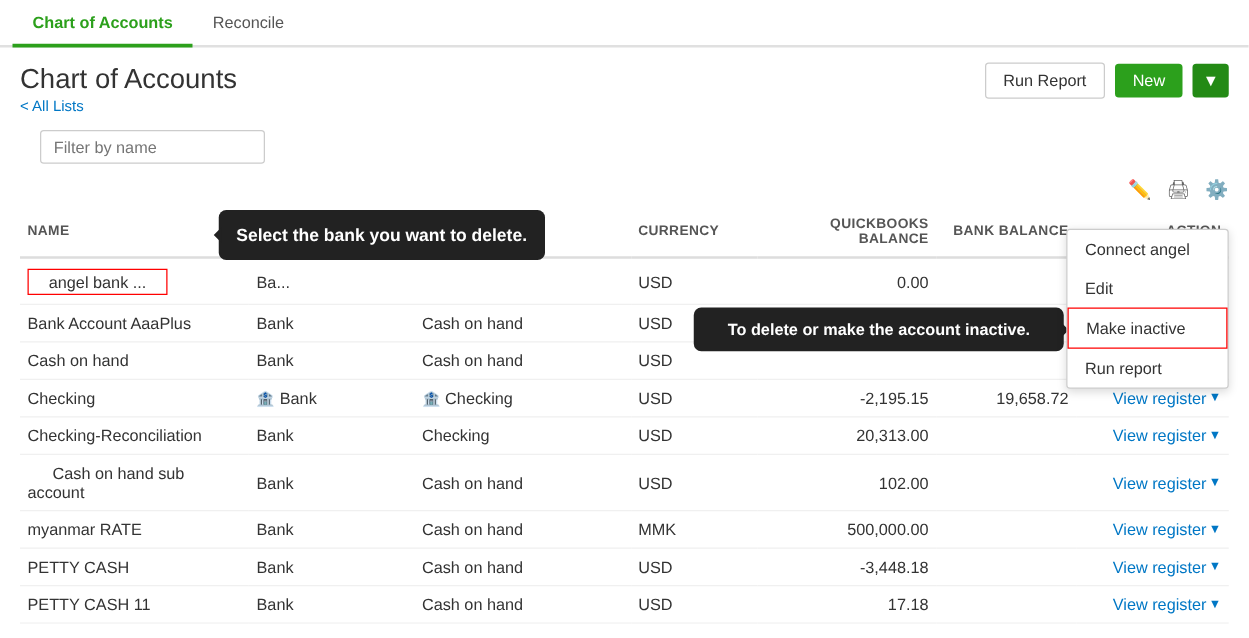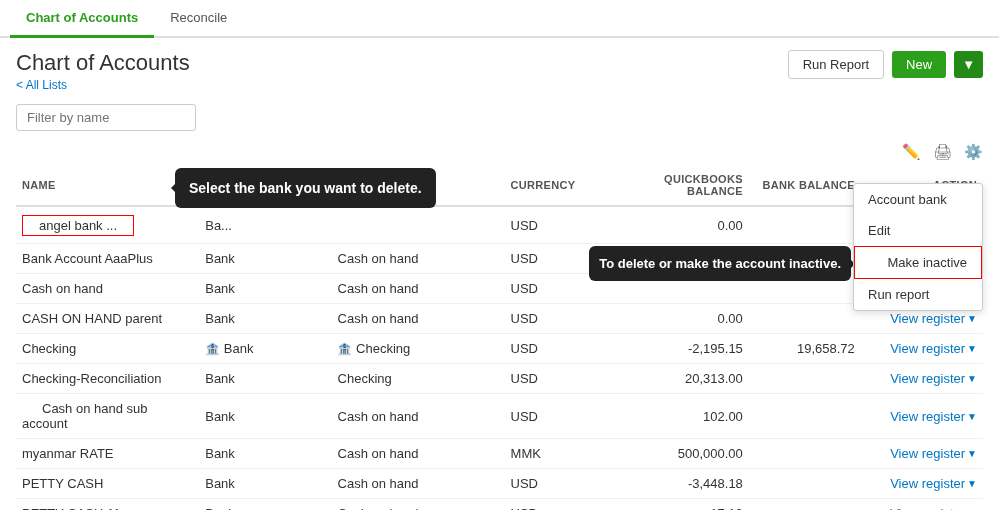--- a/index.html
+++ b/index.html
@@ -14,21 +14,21 @@
     .page-header { display: flex; align-items: flex-start; justify-content: space-between; padding: 12px 16px 4px; }
     .page-title-area h1 { font-size: 22px; font-weight: normal; color: #333; }
     .all-lists-link { color: #0077c5; font-size: 12px; cursor: pointer; display: flex; align-items: center; gap: 2px; margin-top: 2px; }
     .header-buttons { display: flex; gap: 8px; align-items: center; }
     .btn-run-report { background: #fff; border: 1px solid #ccc; color: #333; padding: 6px 14px; border-radius: 3px; cursor: pointer; font-size: 13px; }
     .btn-new { background: #2ca01c; color: #fff; border: none; padding: 6px 14px; border-radius: 3px; cursor: pointer; font-size: 13px; }
     .btn-new-arrow { background: #238a15; color: #fff; border: none; padding: 6px 8px; border-radius: 3px; cursor: pointer; font-size: 13px; }
 
     
     .toolbar { padding: 8px 16px; display: flex; align-items: center; }
-    .filter-input { border: 1px solid #ccc; border-radius: 3px; padding: 5px 10px; font-size: 13px; width: 180px; color: #0f172a; }
+    .filter-input { border: 1px solid #ccc; border-radius: 3px; padding: 5px 10px; font-size: 13px; width: 180px; color: #0f172a; margin-left: 16px; }
 
     
     .table-icons { display: flex; justify-content: flex-end; padding: 4px 16px; gap: 12px; color: #666; }
     .table-icon { cursor: pointer; font-size: 15px; }
 
     
     .table-container { padding: 0 16px; }
     table { width: 100%; border-collapse: collapse; }
     thead tr { border-bottom: 2px solid #ddd; }
     th { text-align: left; padding: 8px 6px; font-size: 11px; font-weight: bold; color: #555; text-transform: uppercase; letter-spacing: 0.3px; }
@@ -73,21 +73,21 @@
       border-right-color: #222;
     }
 
     
     .annotation-2 {
       position: absolute;
       top: 246px;
       right: 148px;
       background: #222;
       color: #fff;
-      padding: 10px 10px;
+      padding: 10px 27px;
       border-radius: 6px;
       font-size: 13px;
       font-weight: bold;
       z-index: 100;
       white-space: nowrap;
     }
     .annotation-2::after {
       content: '';
       position: absolute;
       right: -10px;
@@ -111,21 +111,20 @@
     }
     .dropdown-menu .dm-item {
       padding: 8px 14px;
       cursor: pointer;
       font-size: 13px;
       color: #333;
     }
     .dm-item-highlighted {
       border: 1.5px solid red;
       color: #333;
-      text-align: right;
     }
 
     .sort-arrow { font-size: 10px; margin-left: 2px; }
 
     
     .indent { padding-left: 20px; }
 
     .page-wrapper { position: relative; }
 
     th .sort-indicator { color: #555; }
@@ -202,29 +201,20 @@
           <tr>
             <td>Cash on hand</td>
             <td>Bank</td>
             <td>Cash on hand</td>
             <td>USD</td>
             <td style="text-align: right;"></td>
             <td style="text-align: right;"></td>
             <td style="text-align: right;"><span class="view-register-link">View register <span style="font-size:10px;">▼</span></span></td>
           </tr>
           <tr>
-            <td>CASH ON HAND parent</td>
-            <td>Bank</td>
-            <td>Cash on hand</td>
-            <td>USD</td>
-            <td style="text-align: right;">0.00</td>
-            <td style="text-align: right;"></td>
-            <td style="text-align: right;"><span class="view-register-link">View register <span style="font-size:10px;">▼</span></span></td>
-          </tr>
-          <tr>
             <td>Checking</td>
             <td><span style="font-size:12px;">🏦</span> Bank</td>
             <td><span style="font-size:12px;">🏦</span> Checking</td>
             <td>USD</td>
             <td style="text-align: right;">-2,195.15</td>
             <td style="text-align: right;">19,658.72</td>
             <td style="text-align: right;"><span class="view-register-link">View register <span style="font-size:10px;">▼</span></span></td>
           </tr>
           <tr>
             <td>Checking-Reconciliation</td>
@@ -273,18 +263,18 @@
           </tr>
         </tbody>
     </table>
   </div>
 
   <div class="annotation-1">Select the bank you want to delete.</div>
 
   <div class="annotation-2">To delete or make the account inactive.</div>
 
   <div class="dropdown-menu">
-    <div class="dm-item">Account bank</div>
+    <div class="dm-item">Connect angel</div>
     <div class="dm-item">Edit</div>
     <div class="dm-item dm-item-highlighted">Make inactive</div>
     <div class="dm-item">Run report</div>
   </div>
 </div>
 
 </body></html>

